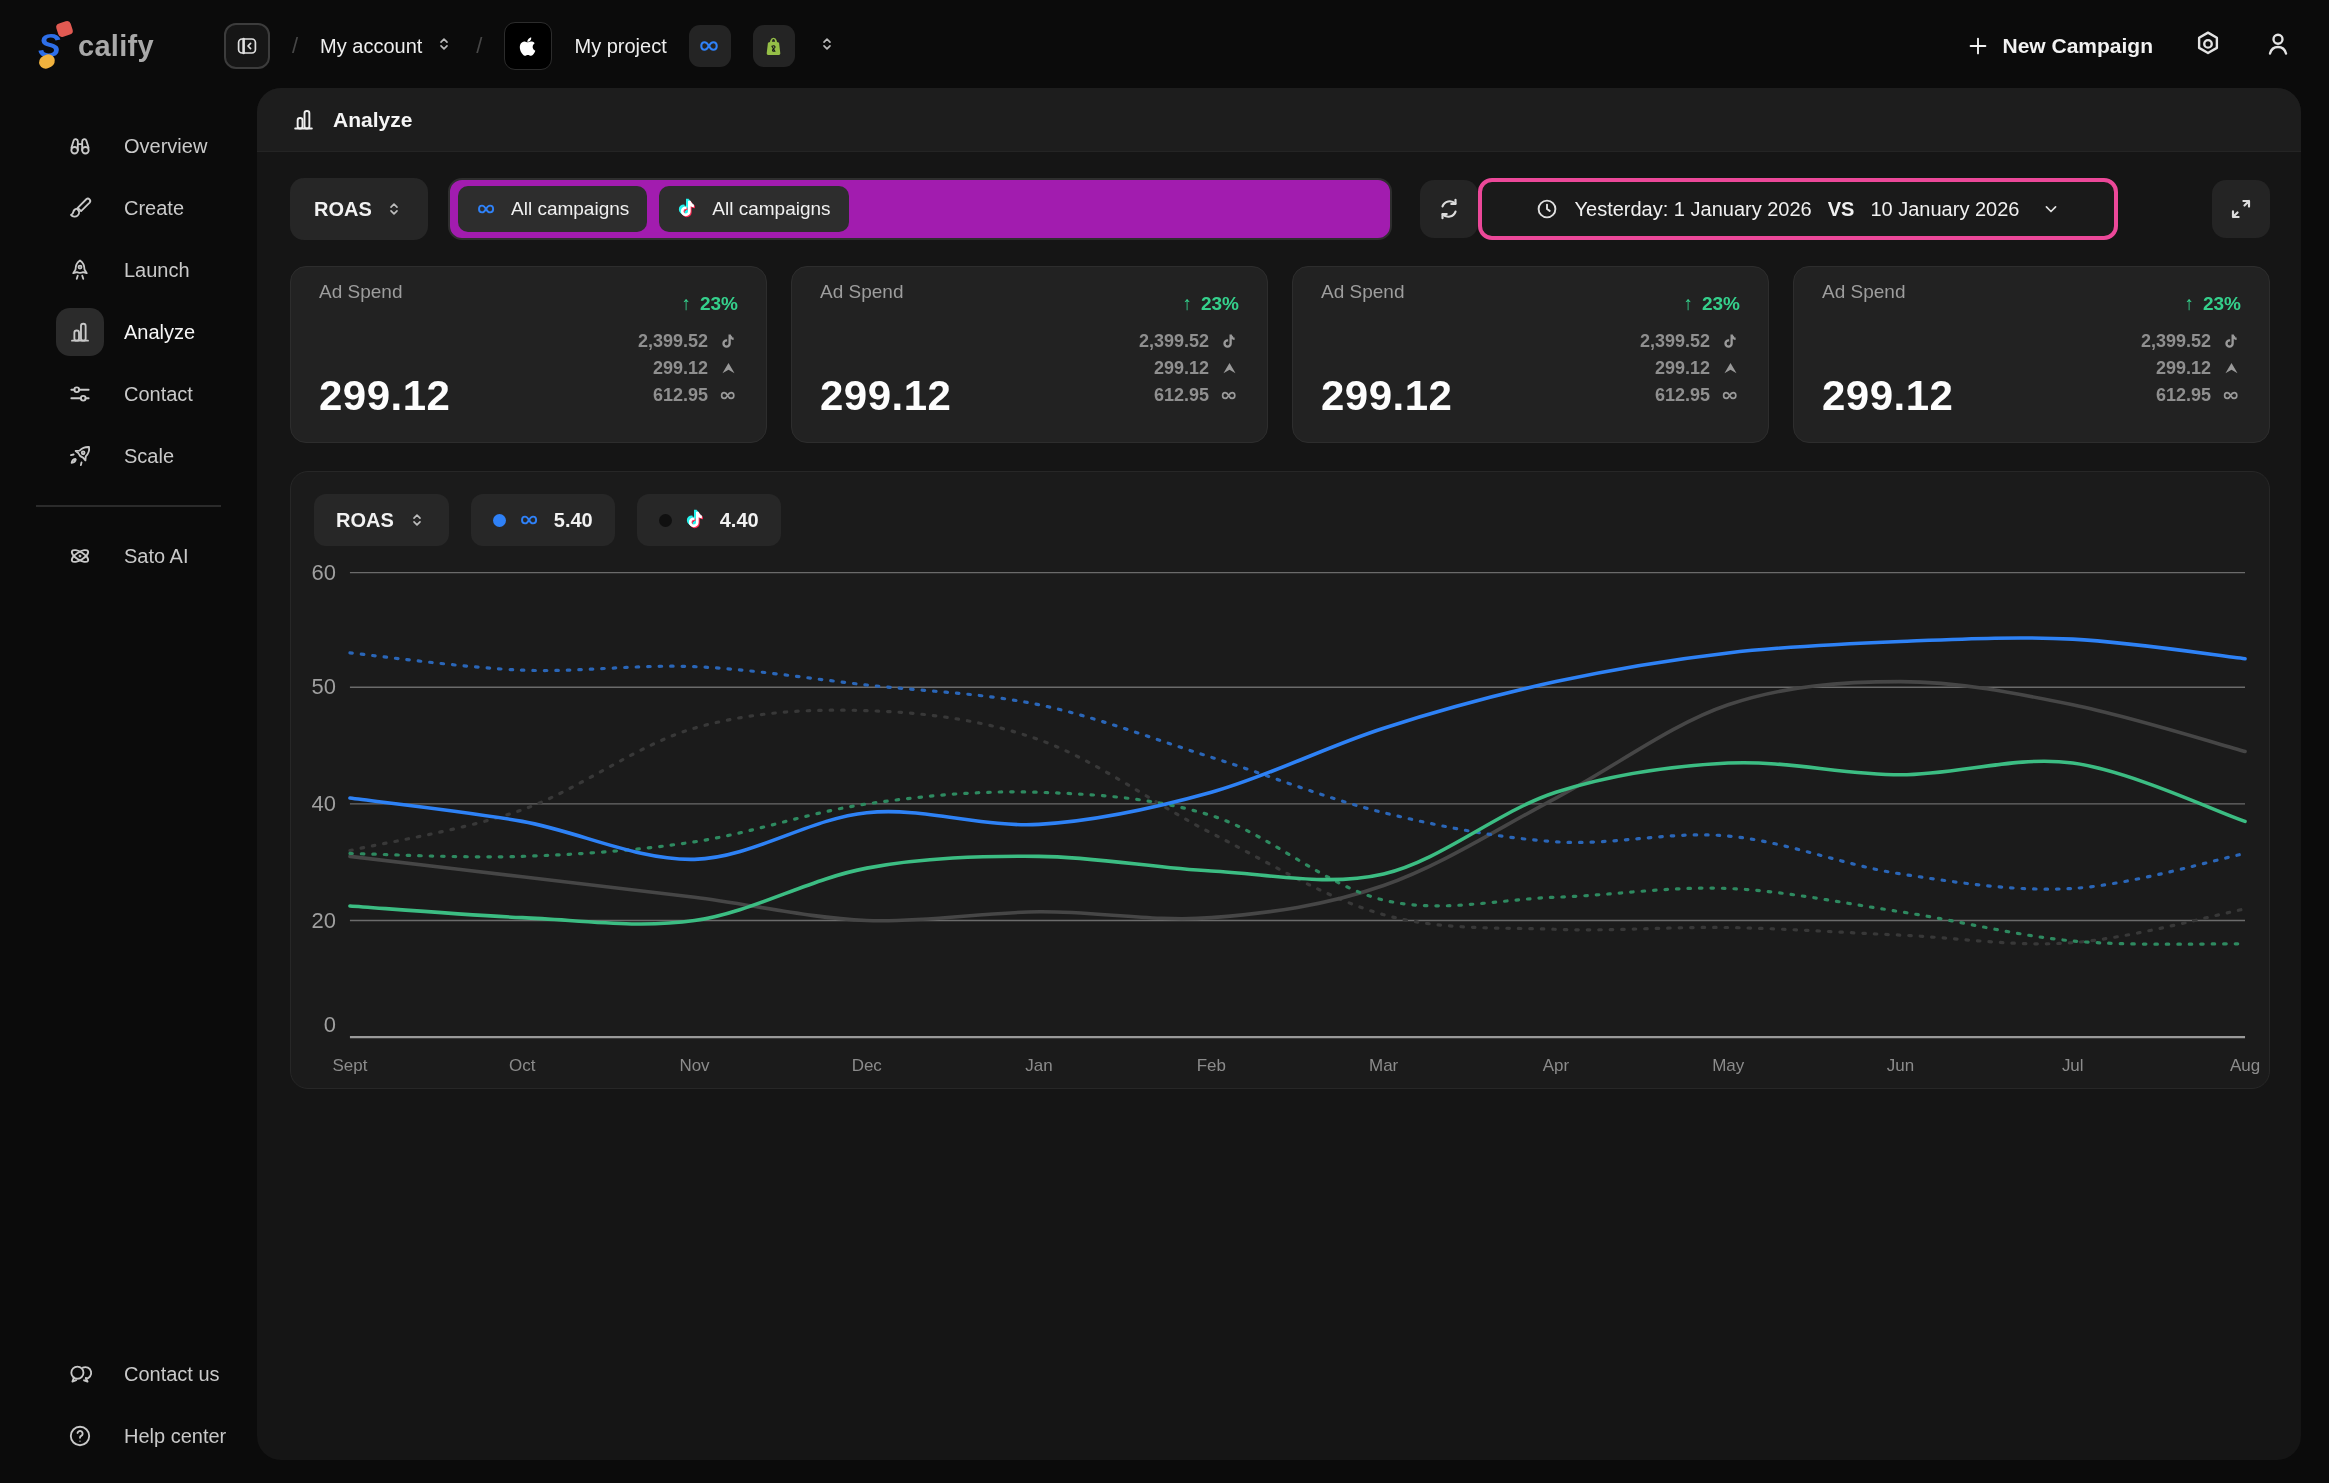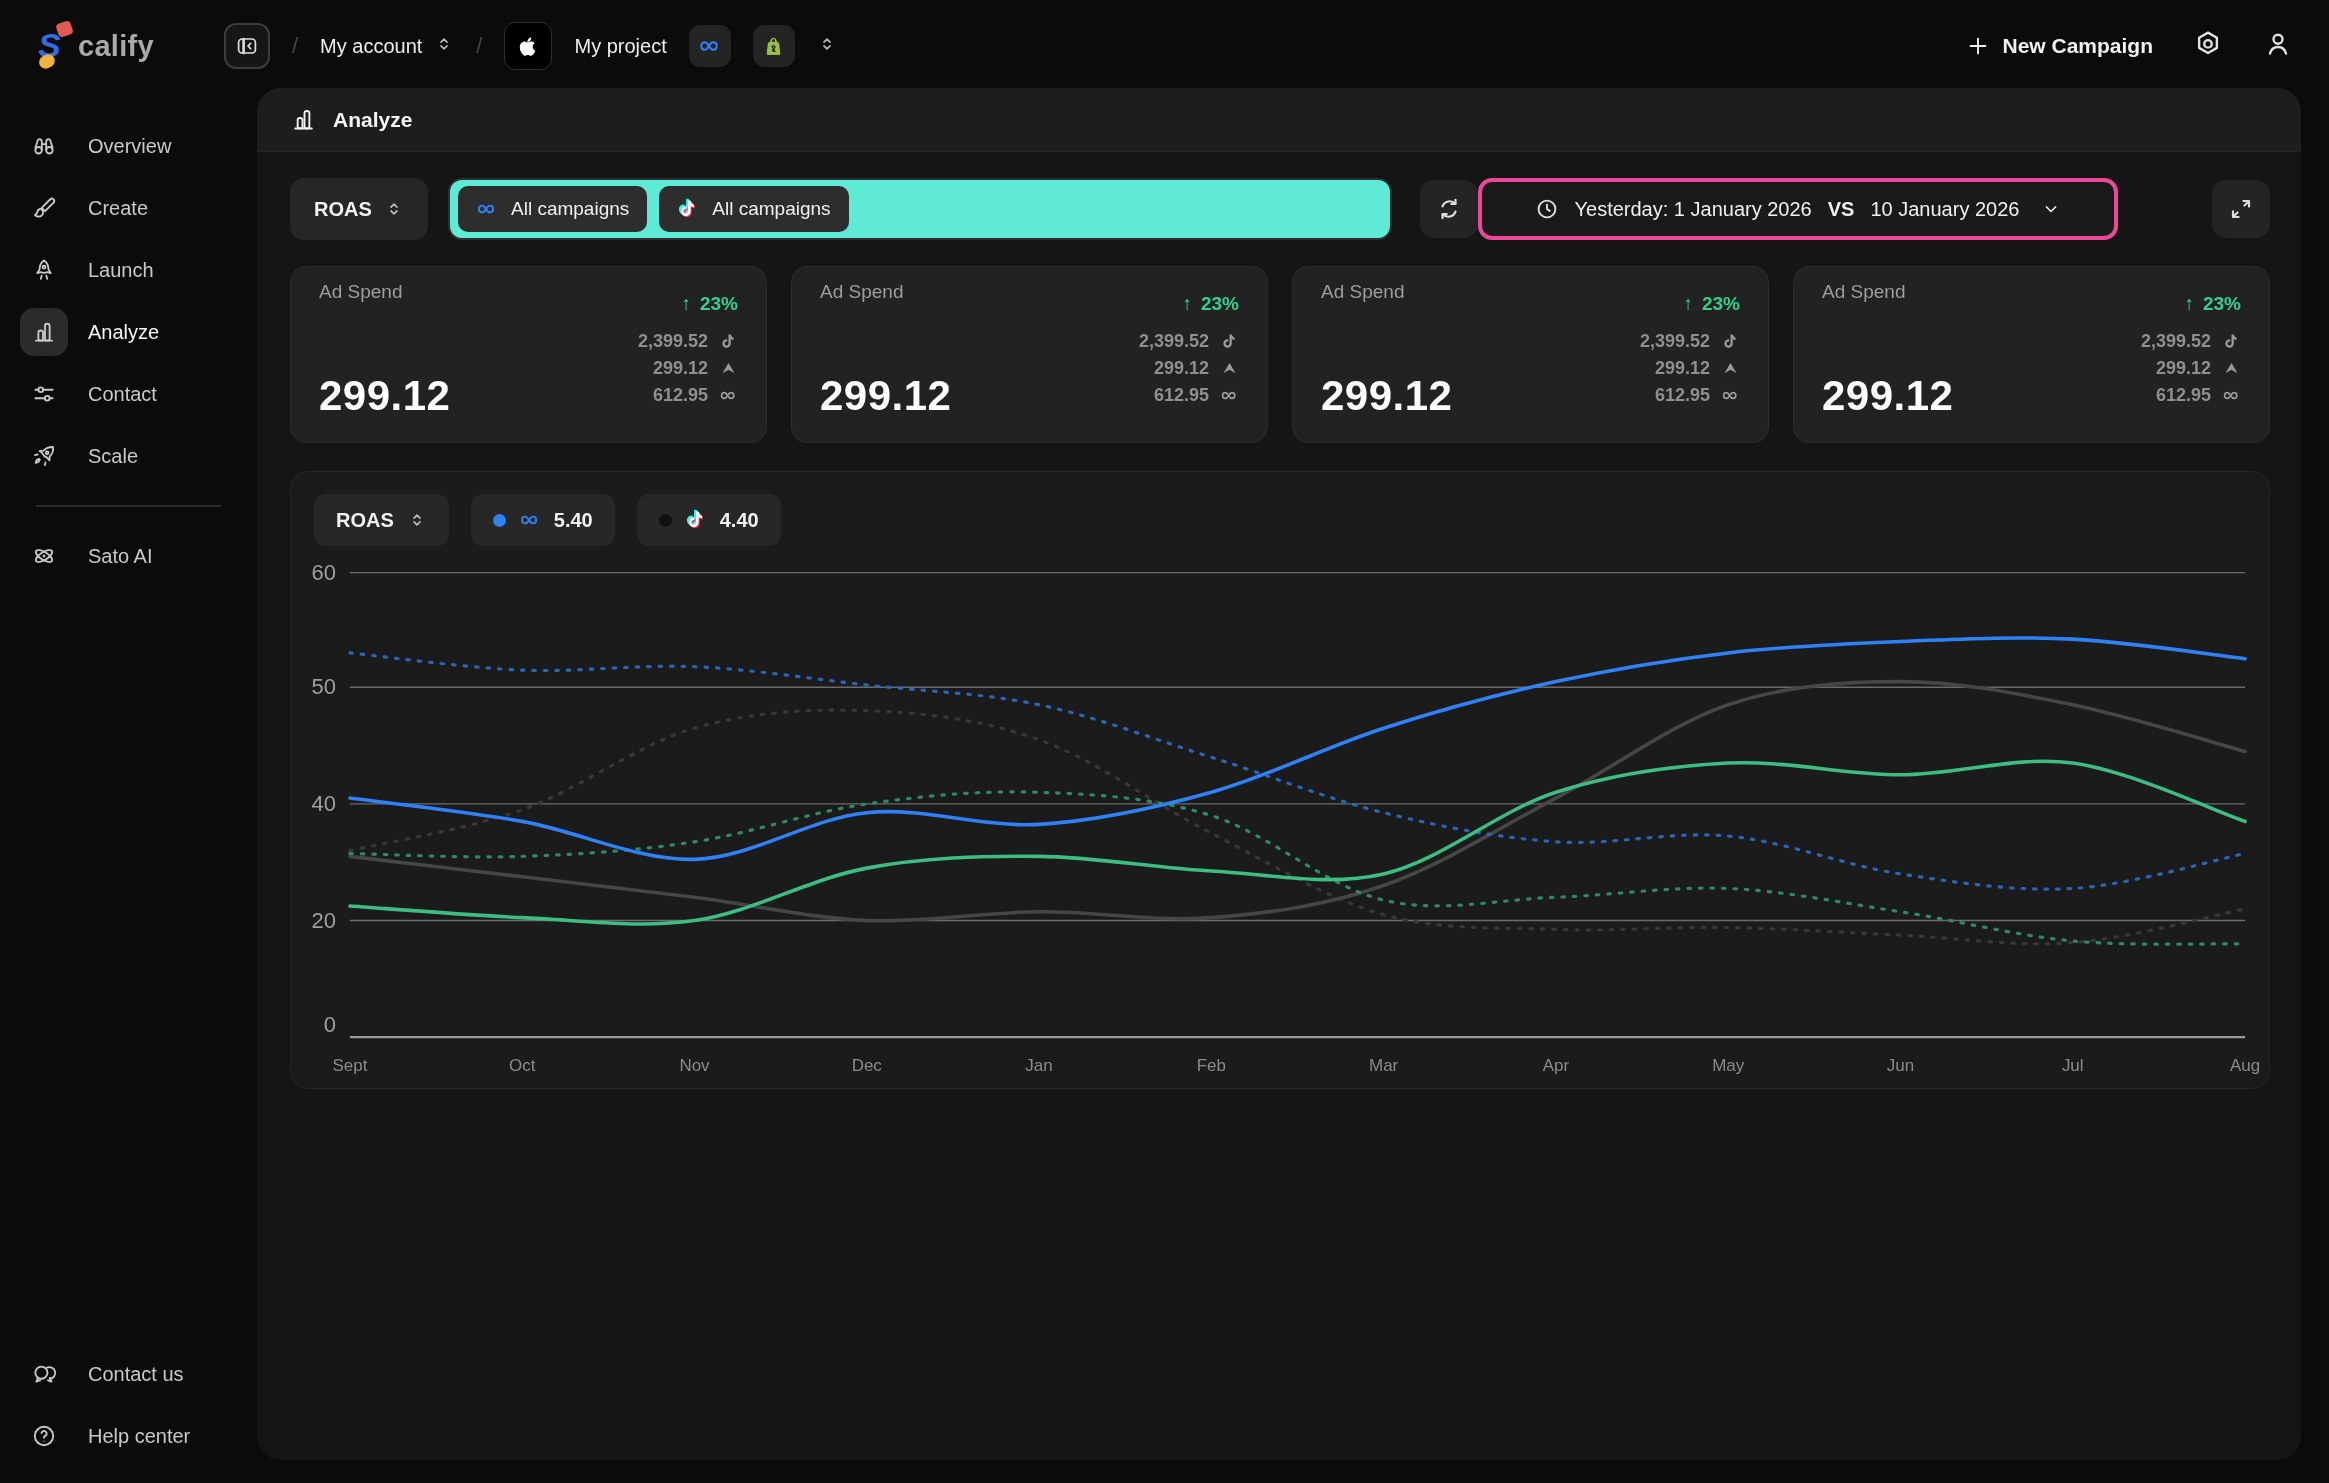--- a/index.html
+++ b/index.html
@@ -39,22 +39,22 @@
   .badge-meta .ic { width:24px; height:24px; color:#2f81f7; }
   .badge-shopify { width:42px; height:42px; background:#242424; }
   .badge-shopify .ic { width:23px; height:23px; color:#95bf47; }
   .topbar-right { margin-left:auto; display:flex; align-items:center; gap:40px;font-weight:bold; }
   .new-campaign { display:flex; align-items:center; gap:12px; font-size:21px; color:#f2f2f2; cursor:pointer; }
   .new-campaign .ic { width:24px; height:24px; color:#f2f2f2; }
   .topbar-icon-btn .ic { width:30px; height:30px; color:#e3e3e3; }
 
   
   .sidebar { position:absolute; left:0; top:92px; width:257px; bottom:0; padding-top:23px; }
-  .nav-item { height:62px; display:flex; align-items:center; padding-left:20px; gap:20px;
-    font-size:20px; color:#c9c9c9; cursor:pointer; }
+  .nav-item { height:62px; display:flex; align-items:center; padding-left:32px; gap:20px;
+    font-size:20px; color:#c9c9c9; cursor:pointer;margin-left:24px; }
   .nav-icon-wrap { width:48px; height:48px; border-radius:14px; display:grid; place-items:center; }
   .nav-item.active .nav-icon-wrap { background:#2b2b2b; }
   .nav-item.active { color:#f5f5f5; font-weight:500; }
   .side-divider { margin:18px 36px; border-top:2px solid #2b2b2b; }
   .sidebar-footer { position:absolute; left:0; bottom:16px; width:100%; }
 
   
   .main { position:absolute; left:257px; top:88px; width:2044px; height:1372px;
     background:#151515; border-radius:24px; overflow:hidden; }
   .main-header { height:64px; background:#1d1d1d; border-bottom:1px solid #242424;
@@ -62,21 +62,21 @@
   .main-header .ic { width:27px; height:27px; color:#f0f0f0; }
   .main-title { font-size:21px; font-weight:700; color:#f5f5f5; }
 
   
   .filter-row { margin:26px 31px 0 33px; display:flex; align-items:center; height:62px; }
   .roas-btn { width:138px; height:62px; background:#262626; border-radius:14px;
     display:flex; align-items:center; justify-content:center; gap:12px;
     font-size:20px; font-weight:700; color:#f2f2f2; cursor:pointer; }
   .roas-btn .ic { width:20px; height:20px; color:#bdbdbd; }
   .campaigns-box { margin-left:20px; width:944px; height:62px; border:2px solid #2e2e2e;
-    background:#5eead4; border-radius:14px; display:flex; align-items:center; padding:0 8px; gap:12px; }
+    background:#a21caf; border-radius:14px; display:flex; align-items:center; padding:0 8px; gap:12px; }
   .chip { height:46px; background:#2d2d2d; border-radius:10px; display:flex; align-items:center;
     padding:0 18px; gap:13px; font-size:19px; font-weight:500; color:#f0f0f0; cursor:pointer; }
   .chip .ic { width:22px; height:22px; }
   .ic-meta { color:#2f81f7; }
   .ic-tiktok { color:#ffffff;
     filter:drop-shadow(1.3px 1.3px 0 #fe2c55) drop-shadow(-1.3px -1.3px 0 #25f4ee); }
   .square-btn { width:58px; height:58px; background:#242424; border-radius:14px;
     display:grid; place-items:center; cursor:pointer; }
   .square-btn .ic { width:26px; height:26px; color:#dcdcdc; }
   .refresh-btn { margin-left:28px; }

